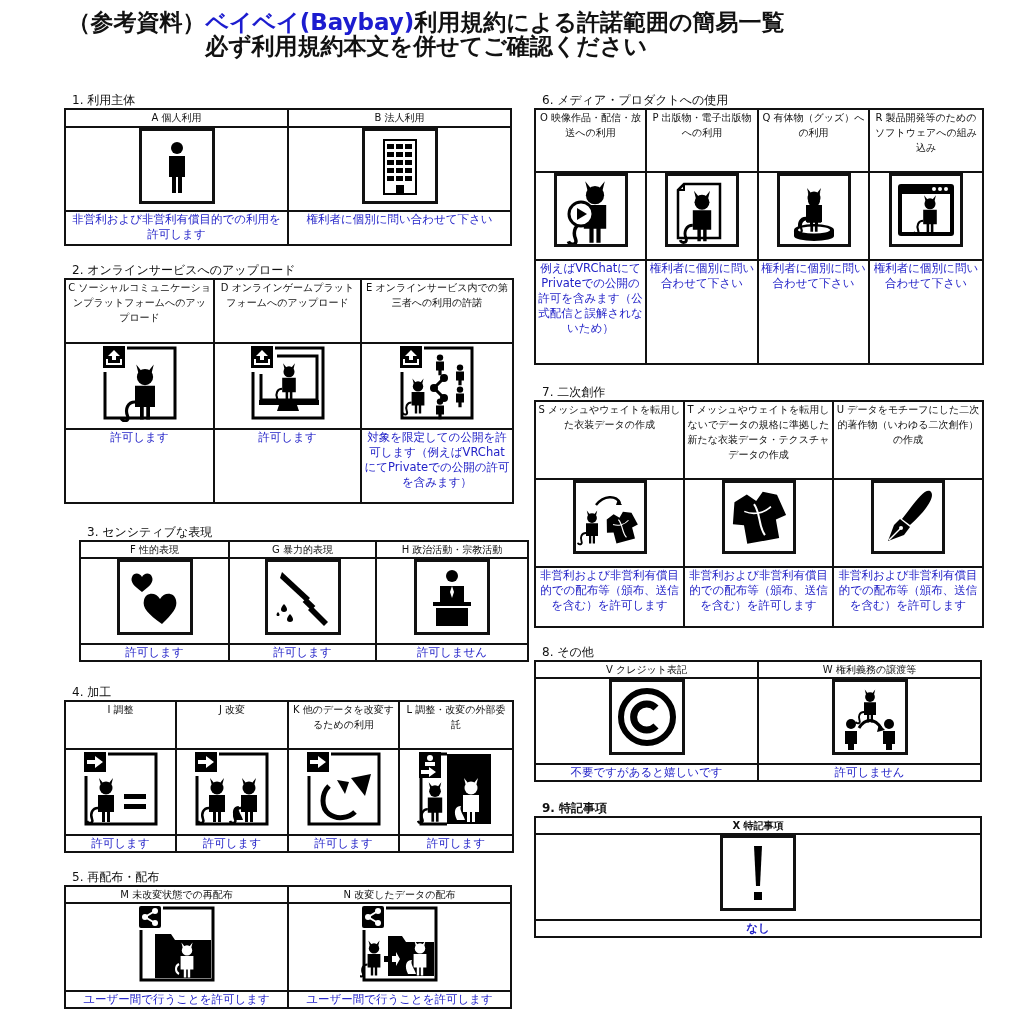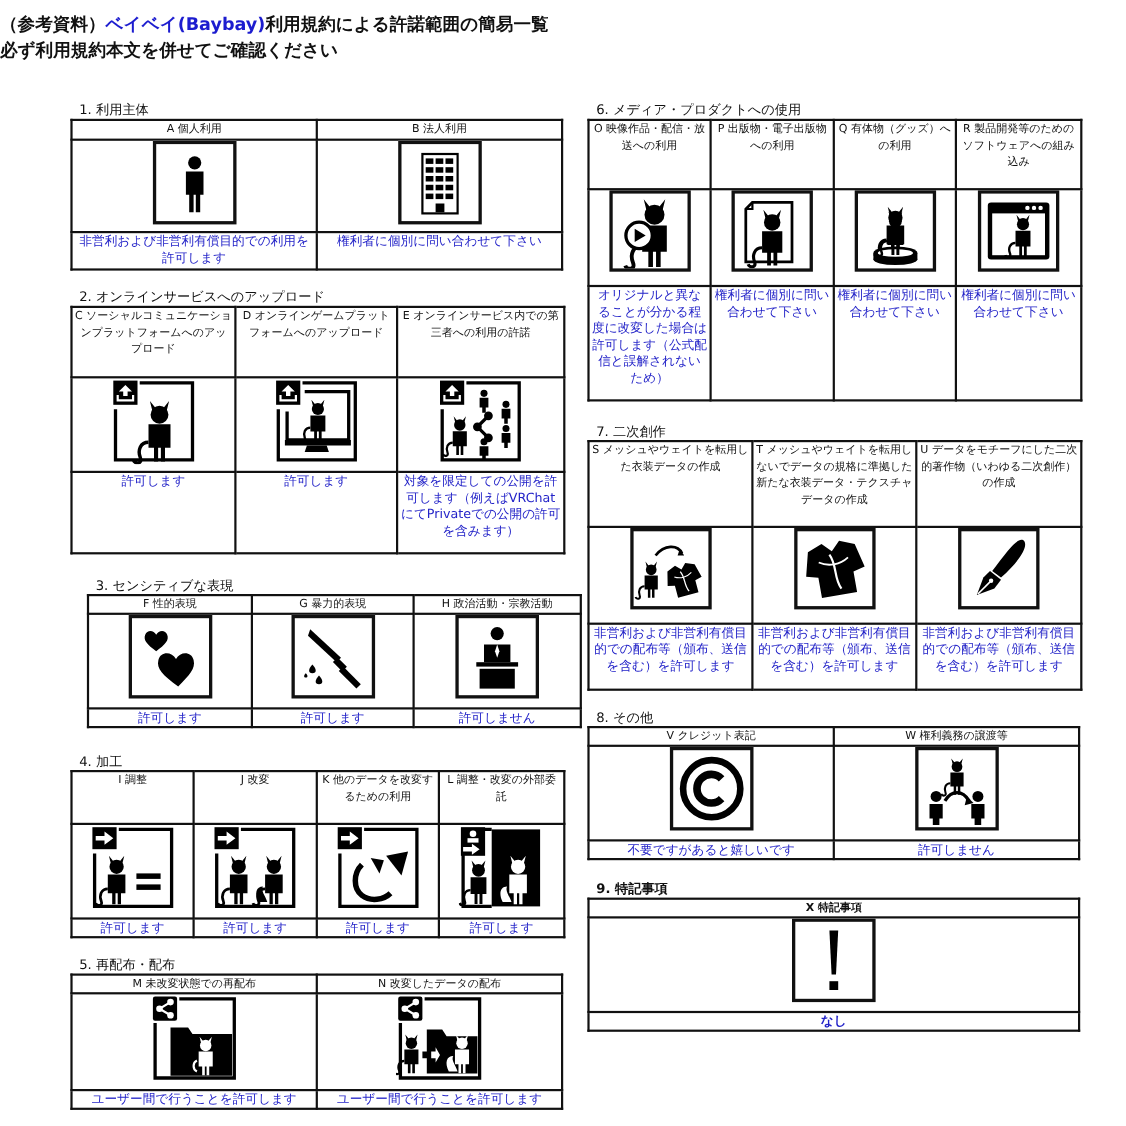--- a/index.html
+++ b/index.html
@@ -1,20 +1,20 @@
 <!DOCTYPE html>
 <html><head>
 <meta charset="utf-8">
 <style>
   * { box-sizing: border-box; margin: 0; padding: 0; }
   html, body { width: 1024px; height: 1024px; background: #ffffff; overflow: hidden; }
   body { position: relative; font-family: "DejaVu Sans", "Liberation Sans", sans-serif; color: #111; }
 
-  .title { position: absolute; left: 0; top: 10px; width: 852px; 
-           font-weight: bold; font-size: 16px; line-height: 24px; color: #111; }
+  .title { position: absolute; left: 0; top: 10px; width: 852px; text-align: center;
+           font-weight: bold; font-size: 23px; line-height: 24px; color: #111; }
   .title .brand { color: #1c1ccf; }
 
   .section { position: absolute; }
   .sec-label { font-size: 12px; line-height: 16px; height: 16px; padding-left: 8px; color: #111; white-space: nowrap; }
 
   table.grid { border-collapse: collapse; width: 100%; table-layout: fixed; }
   table.grid td { border: 2px solid #111; text-align: center; vertical-align: top; padding: 0 2px; }
   td.head { font-size: 10px; line-height: 15px; color: #111; }
   td.icon { vertical-align: middle; }
   td.res { font-size: 11.5px; line-height: 15px; color: #2323c8; }
@@ -347,21 +347,21 @@
       <td class="icon"><span class="pict"><svg width="68" height="68" viewBox="0 0 68 68">
                 <rect x="6" y="8" width="56" height="52" rx="3" fill="#000"></rect>
                 <rect x="10" y="18" width="48" height="38" fill="#fff"></rect>
                 <circle cx="42" cy="13" r="2" fill="#fff"></circle>
                 <circle cx="48" cy="13" r="2" fill="#fff"></circle>
                 <circle cx="54" cy="13" r="2" fill="#fff"></circle>
                 <use href="#cat" transform="translate(38,38) scale(0.85)"></use>
               </svg></span></td>
     </tr>
     <tr style="height:104px">
-      <td class="res">オリジナルと異なることが分かる程度に改変した場合は許可します（公式配信と誤解されないため）</td>
+      <td class="res">例えばVRChatにてPrivateでの公開の許可を含みます（公式配信と誤解されないため）</td>
       <td class="res">権利者に個別に問い合わせて下さい</td>
       <td class="res">権利者に個別に問い合わせて下さい</td>
       <td class="res">権利者に個別に問い合わせて下さい</td>
     </tr>
   </tbody>
     </table>
 </div>
 
 <div class="section" style="left:534px; top:384px; width:448px;">
   <div class="sec-label">7. 二次創作</div>

